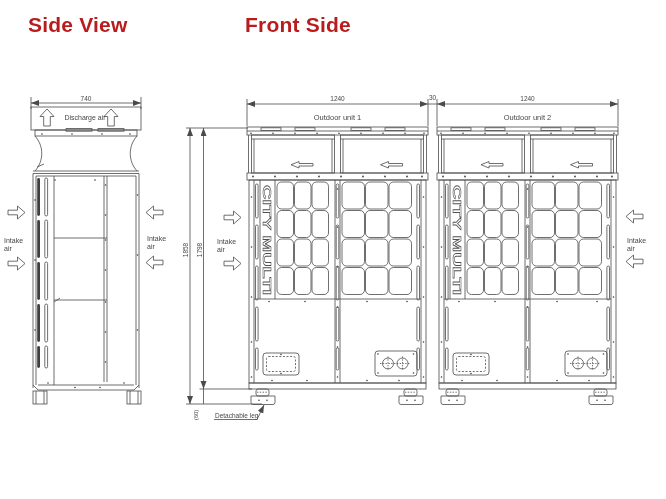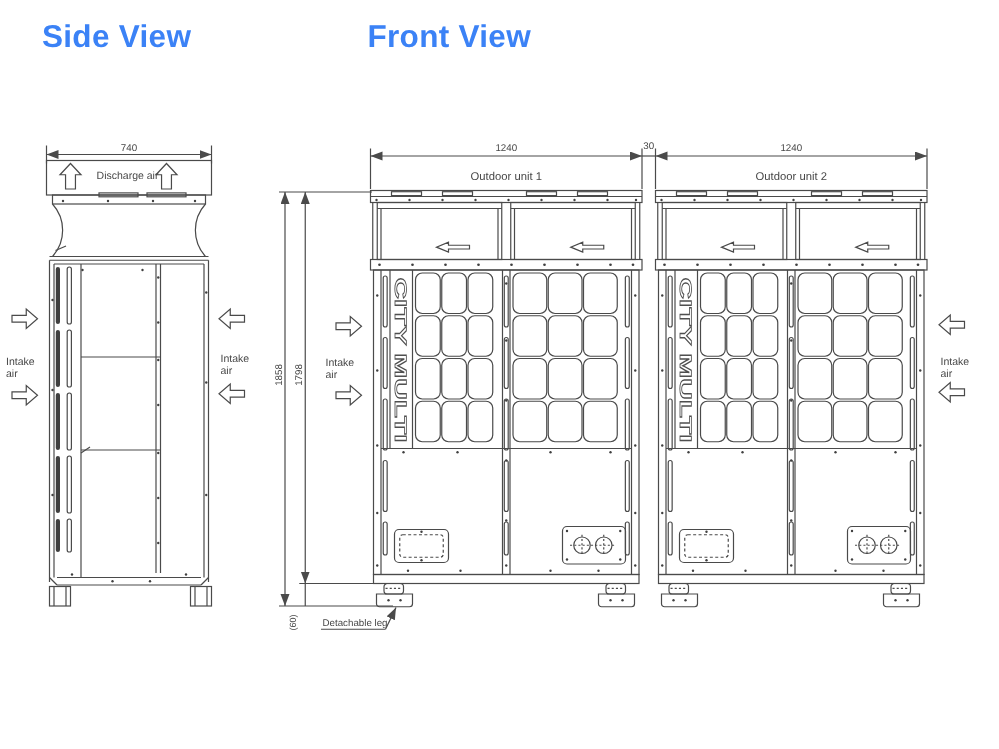--- a/index.html
+++ b/index.html
@@ -1,36 +1,36 @@
 <!DOCTYPE html>
 <html><head>
 <meta charset="utf-8">
 <style>
   html,body{margin:0;padding:0;background:#fff;}
   #stage{position:relative;width:666px;height:499px;background:#fff;overflow:hidden;
          font-family:"Liberation Sans",sans-serif;}
-  .heading{position:absolute;top:13px;font-size:21px;font-weight:600;color:#3b82f6;
+  .heading{position:absolute;top:13px;font-size:21px;font-weight:600;color:#b91c1c;
            letter-spacing:.2px;white-space:nowrap;}
   #side-heading{left:28px;}
   #front-heading{left:245px;}
   svg{position:absolute;left:0;top:0;}
   .ln{stroke:#4a4a4a;fill:none;stroke-width:0.8;}
   .lbl{fill:#474747;stroke:none;font-family:"Liberation Sans",sans-serif;}
   .logo{fill:#ffffff;stroke:#4f4f4f;stroke-width:0.55;font-weight:bold;
         font-family:"Liberation Sans",sans-serif;}
   .scr{fill:#3f3f3f;stroke:none;}
   .dsh{stroke-dasharray:2 1.6;}
   .dsh2{stroke-dasharray:1.4 1.4;}
 </style>
 </head>
 <body>
 
 <div id="stage">
   <div class="heading" id="side-heading">Side View</div>
-  <div class="heading" id="front-heading">Front View</div>
+  <div class="heading" id="front-heading">Front Side</div>
 
   <svg width="666" height="499" viewBox="0 0 666 499">
     <defs>
       <marker id="dimA" orient="auto-start-reverse" markerWidth="9" markerHeight="7" refX="8" refY="3" markerUnits="userSpaceOnUse">
         <path d="M0,0 L8,3 L0,6 Z" fill="#4a4a4a"></path>
       </marker>
 
       <g id="gcL">
         <rect x="0" y="0" width="16.5" height="27" rx="4.5" class="ln" stroke-width="0.7"></rect>
       </g>

